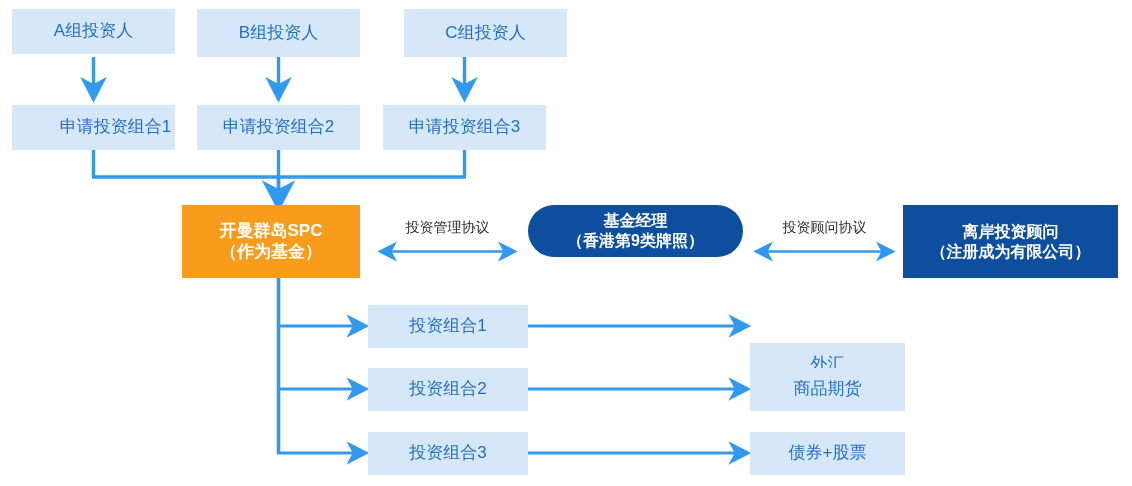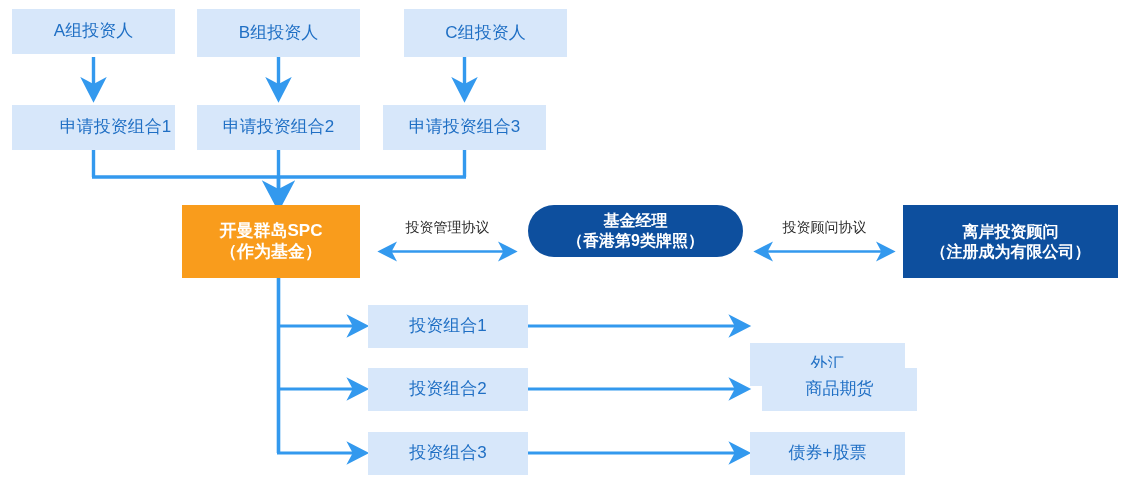--- a/index.html
+++ b/index.html
@@ -158,21 +158,21 @@
   <div class="node light" style="left:368px; top:305px; width:160px; height:43px;">
     <span class="ln">投资组合1</span>
   </div>
   <div class="node light" style="left:750px; top:323px; width:155px; height:43px;margin-top:20px;">
     <span class="ln">外汇</span>
   </div>
 
   <div class="node light" style="left:368px; top:368px; width:160px; height:43px;">
     <span class="ln">投资组合2</span>
   </div>
-  <div class="node light" style="left:750px; top:368px; width:155px; height:43px;margin-left:12px;">
+  <div class="node light" style="left:750px; top:368px; width:155px; height:43px;">
     <span class="ln">商品期货</span>
   </div>
 
   <div class="node light" style="left:368px; top:432px; width:160px; height:43px;">
     <span class="ln">投资组合3</span>
   </div>
   <div class="node light" style="left:750px; top:432px; width:155px; height:43px;">
     <span class="ln">债券+股票</span>
   </div>
 

